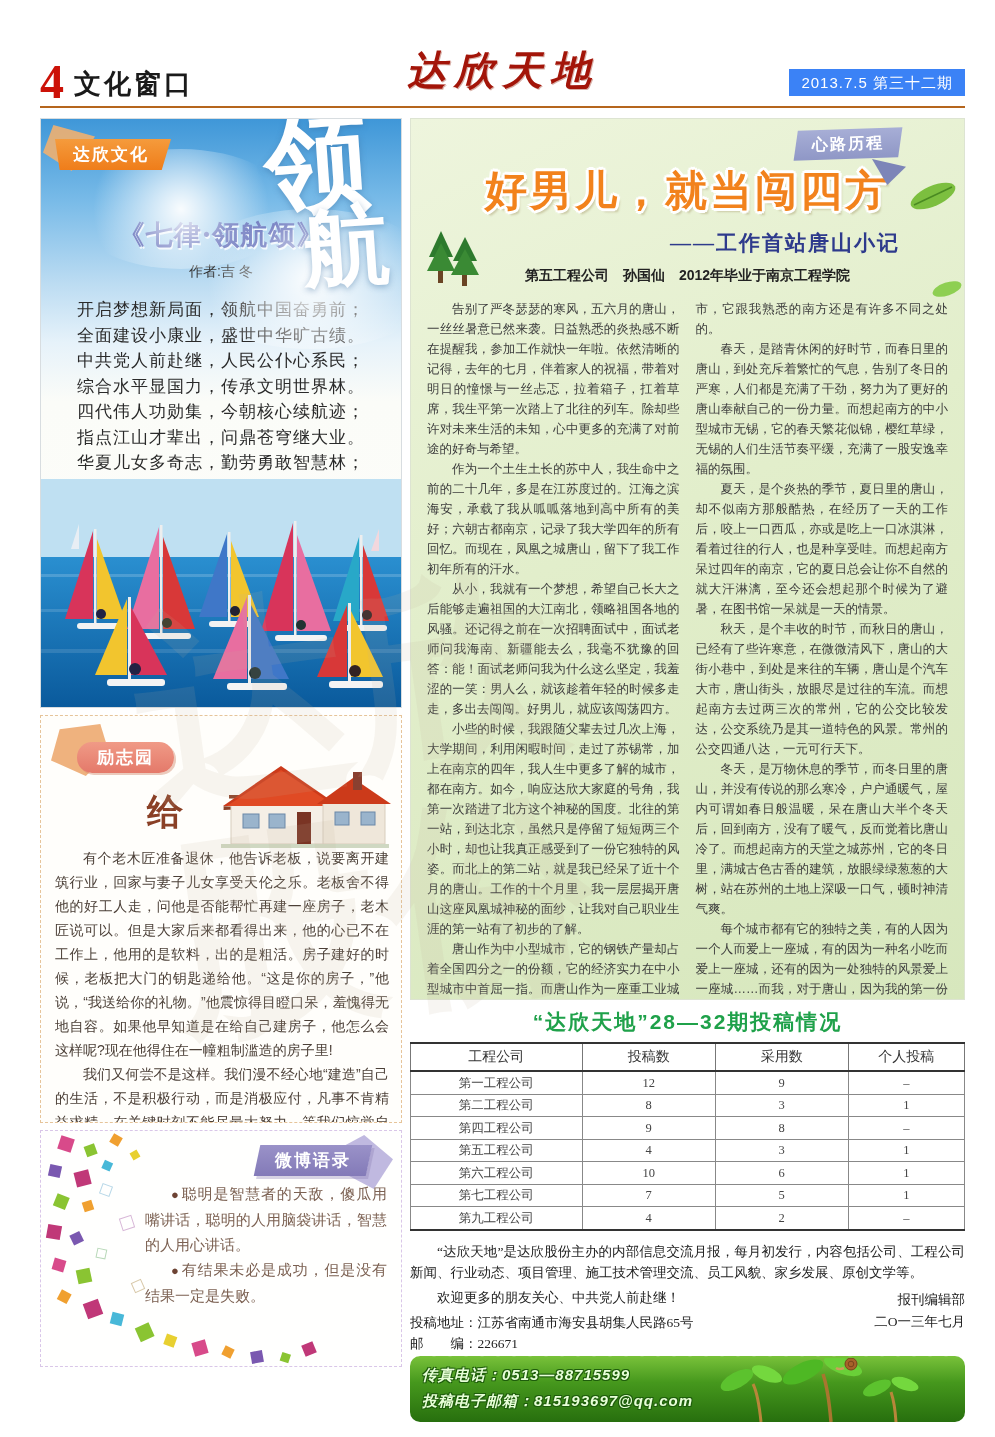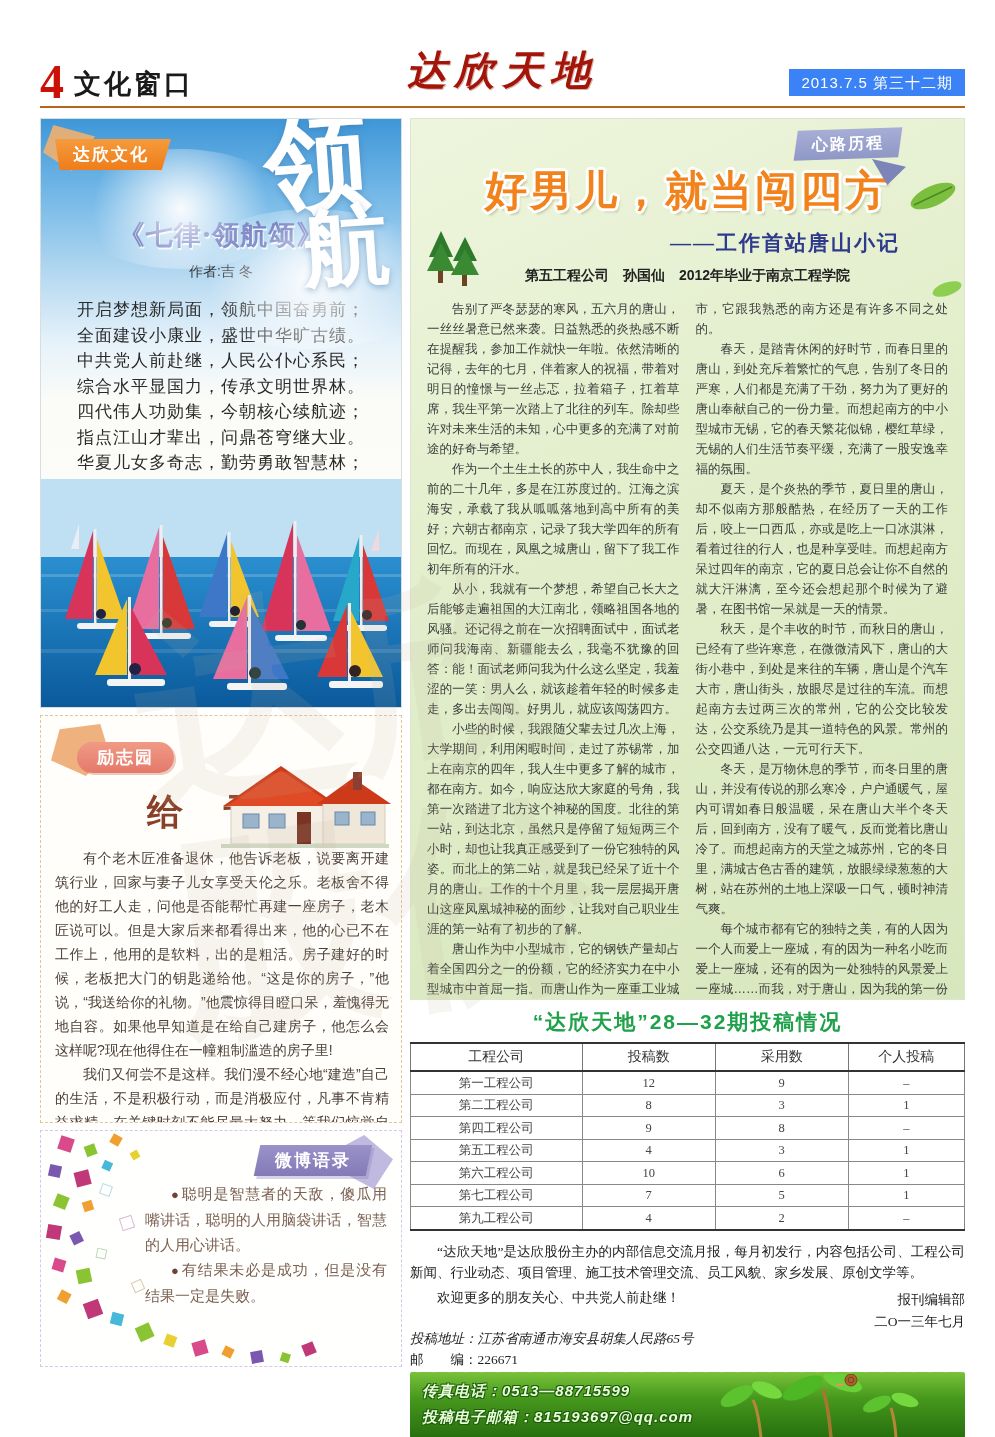--- a/index.html
+++ b/index.html
@@ -105,24 +105,24 @@
     border:1px solid #888; }
   table.subs { border-bottom:2px solid #333; }
 
   
   .about-box { position:relative; width:555px; margin-top:10px; }
   .about-intro { font:13.5px/21px "Liberation Serif", serif; color:#222; text-indent:2em; text-align:justify; }
   .about-row { display:flex; margin-top:4px; }
   .about-left { flex:1; }
   .about-left .line { font:13.5px/21px "Liberation Serif", serif; color:#222; }
   .about-left .welcome { text-indent:2em; }
-  .about-left .addr { margin-top:20px;font-style:italic; }
+  .about-left .addr { margin-top:4px; }
   .about-right { width:160px; text-align:right; font:13.5px/22px "Liberation Serif", serif; color:#222; padding-top:2px; }
   .grass { position:relative; margin-top:2px; height:66px; overflow:hidden;
-    background:linear-gradient(180deg,#79c23a 0%, #46981d 40%, #276f0e 100%); border-radius:2px; }
+    background:linear-gradient(180deg,#79c23a 0%, #46981d 40%, #276f0e 100%); border-radius:10px; }
   .grass::before { content:""; position:absolute; left:0; right:0; top:0; height:10px;
     background:radial-gradient(circle at 8px -4px, rgba(255,255,255,.55) 0 4px, transparent 5px) repeat-x; background-size:16px 10px; opacity:.5; }
   .grass-text { position:absolute; left:12px; top:6px; }
   .grass-text div { font:bold italic 15px/26px "Liberation Sans", sans-serif; color:#e8ffd8;
     text-shadow:1px 1px 0 #1e5c0c, -1px -1px 0 #1e5c0c, 1px -1px 0 #1e5c0c, -1px 1px 0 #1e5c0c; letter-spacing:1px; }
   .seedlings { position:absolute; right:14px; bottom:0; width:250px; height:64px; }
 
   
   .watermark { position:absolute; left:150px; top:560px; width:560px; z-index:6; pointer-events:none;
     font:bold 215px/230px "DejaVu Serif", serif; color:rgba(190,175,155,.13); transform:rotate(-8deg); }

